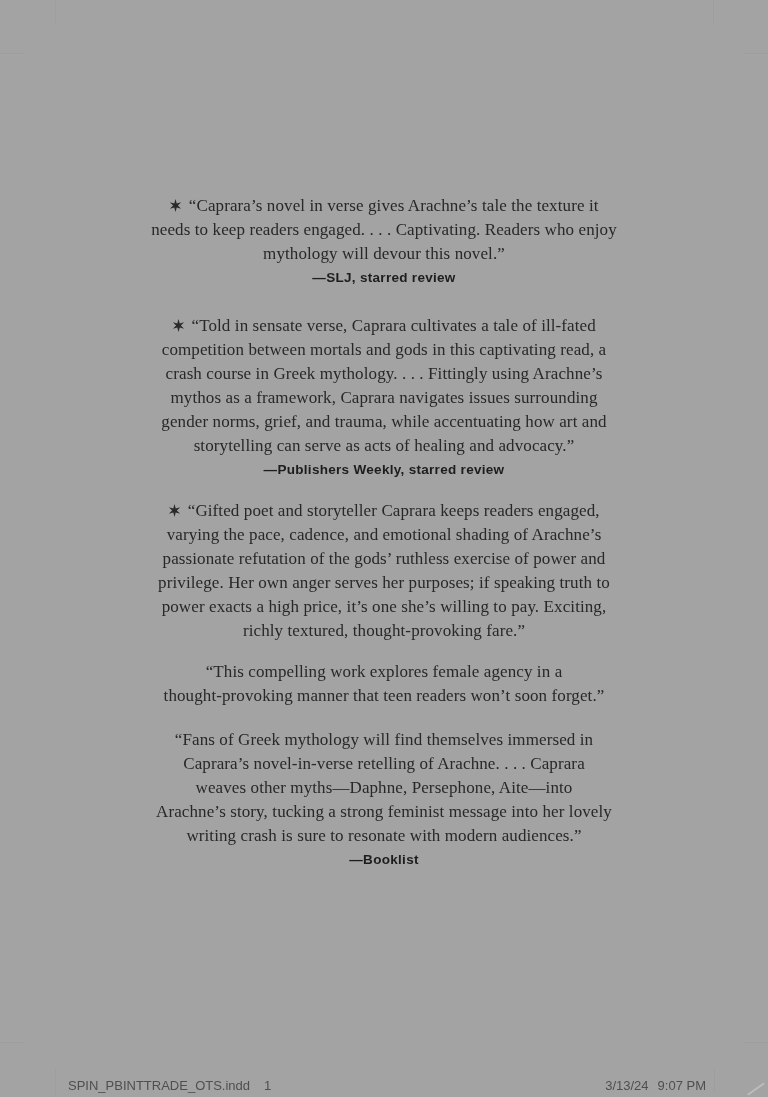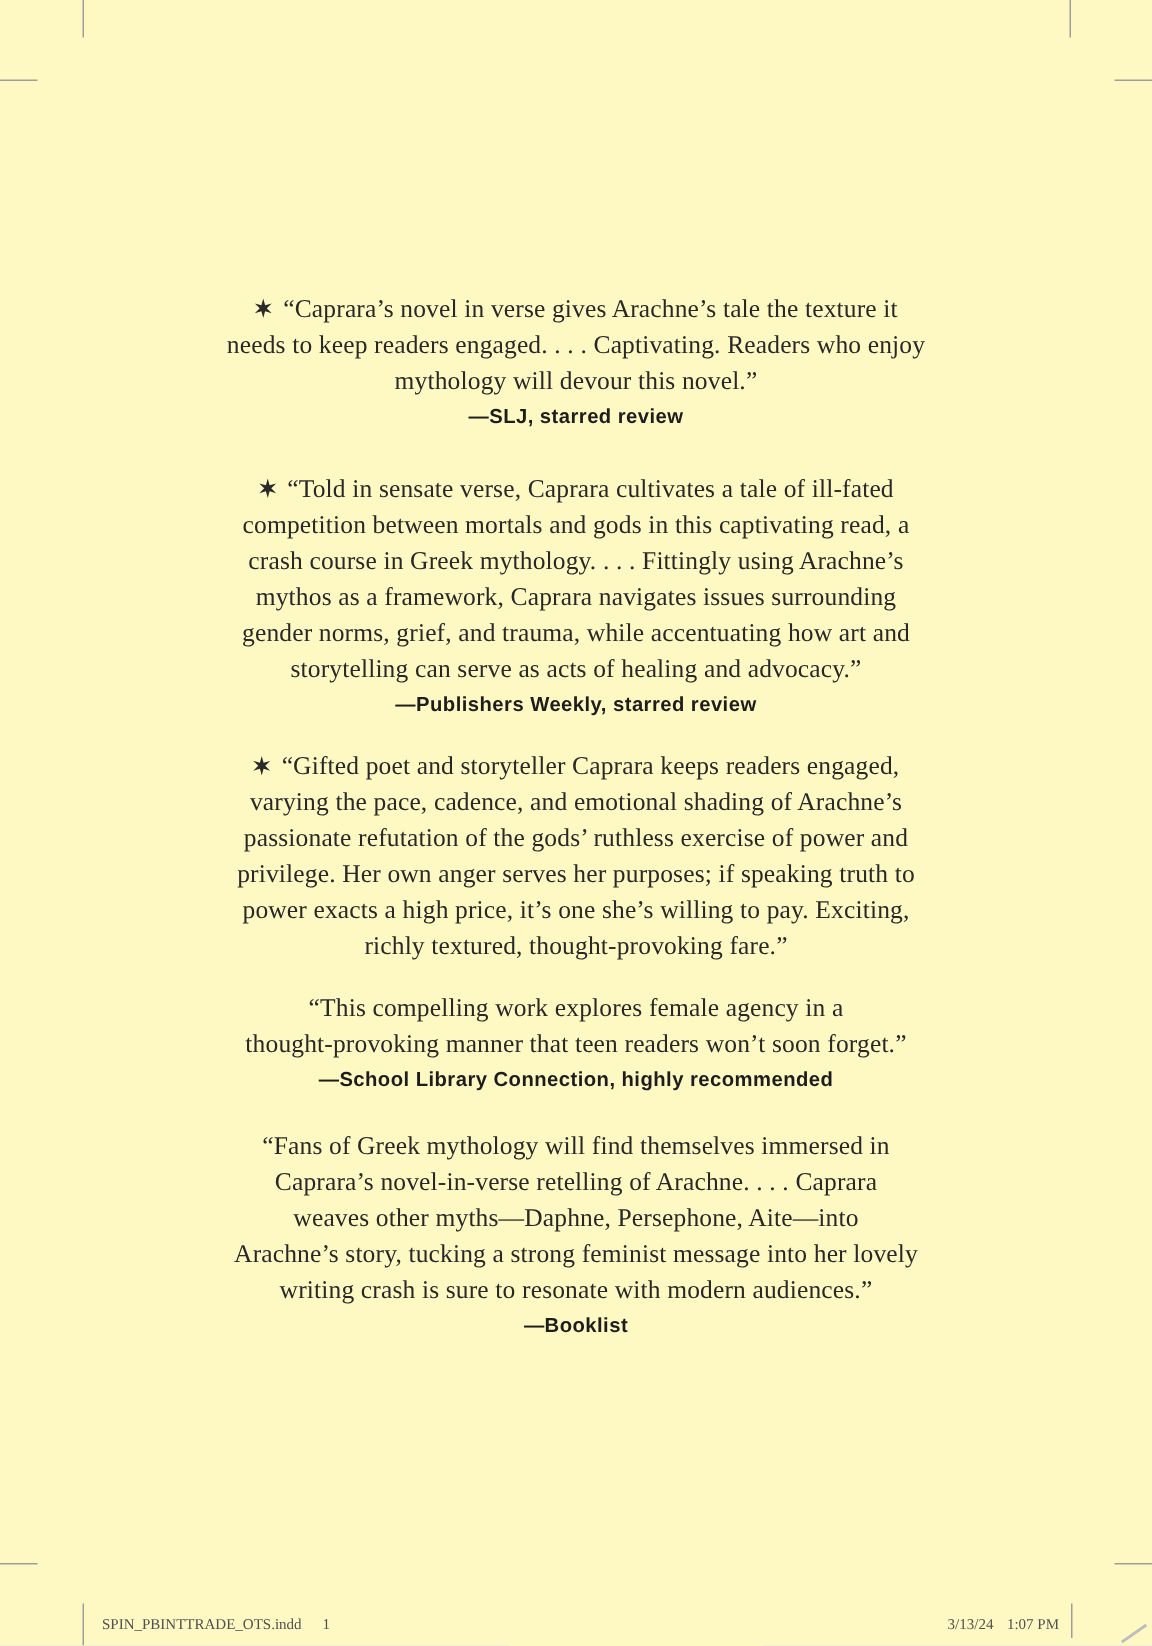--- a/index.html
+++ b/index.html
@@ -1,20 +1,20 @@
 <!DOCTYPE html>
 <html><head>
 <meta charset="utf-8">
 <style>
   html, body { margin: 0; padding: 0; background: #e8e8e8; }
   .page {
     position: relative;
     width: 768px;
     height: 1097px;
-    background: #fef9c3;
+    background: #a3a3a3;
     overflow: hidden;
     font-family: "Liberation Serif", serif;
   }
 
   
   .mark { position: absolute; background: #9e9e9e; }
   .cm-tl-v { left: 55px;  top: 0;      width: 1px;  height: 25px; }
   .cm-tl-h { left: 0;     top: 53px;   width: 25px; height: 1px;  }
   .cm-tr-v { left: 713px; top: 0;      width: 1px;  height: 25px; }
   .cm-tr-h { left: 743px; top: 53px;   width: 25px; height: 1px;  }
@@ -58,22 +58,22 @@
     line-height: 24px;
     letter-spacing: 0.3px;
     color: #1d1d1d;
   }
   .attribution .source.italic { }
 
   
   .slug {
     position: absolute;
     left: 0; right: 0; top: 1071px; height: 26px;
-    font-family: Liberation Serif, serif;
-    font-size: 10px;
+    font-family: Liberation Sans, sans-serif;
+    font-size: 13px;
     color: #4f4f4f;
   }
   .slug-left  { position: absolute; left: 68px; top: 7px; white-space: nowrap; }
   .slug-left .pg { margin-left: 14px; }
   .slug-right { position: absolute; right: 62px; top: 7px; white-space: nowrap; }
   .slug-right .time { margin-left: 9px; }
 </style>
 </head>
 <body>
 
@@ -127,21 +127,20 @@
 power exacts a high price, it’s one she’s willing to pay. Exciting,
 richly textured, thought-provoking fare.”</span>
       </p>
     </section>
 
     <section class="blurb">
       <p class="quote">
         <span class="quote-text">“This compelling work explores female agency in a
 thought-provoking manner that teen readers won’t soon forget.”</span>
       </p>
-      <p class="attribution"><span class="dash">—</span><span class="source">School Library Connection</span><span class="rest">, highly recommended</span></p>
     </section>
 
     <section class="blurb">
       <p class="quote">
         <span class="quote-text">“Fans of Greek mythology will find themselves immersed in
 Caprara’s novel-in-verse retelling of Arachne. . . . Caprara
 weaves other myths—Daphne, Persephone, Aite—into
 Arachne’s story, tucking a strong feminist message into her lovely
 writing crash is sure to resonate with modern audiences.”</span>
       </p>
@@ -150,18 +149,18 @@
 
   </main>
 
   <div class="mark slug-bar-l"></div>
   <div class="mark slug-bar-r"></div>
   <footer class="slug">
     <div class="slug-left">
       <span>SPIN_PBINTTRADE_OTS.indd</span><span class="pg">1</span>
     </div>
     <div class="slug-right">
-      <span>3/13/24</span><span class="time">1:07 PM</span>
+      <span>3/13/24</span><span class="time">9:07 PM</span>
     </div>
   </footer>
   <div class="pen-mark"></div>
 
 </div>
 
 </body></html>

